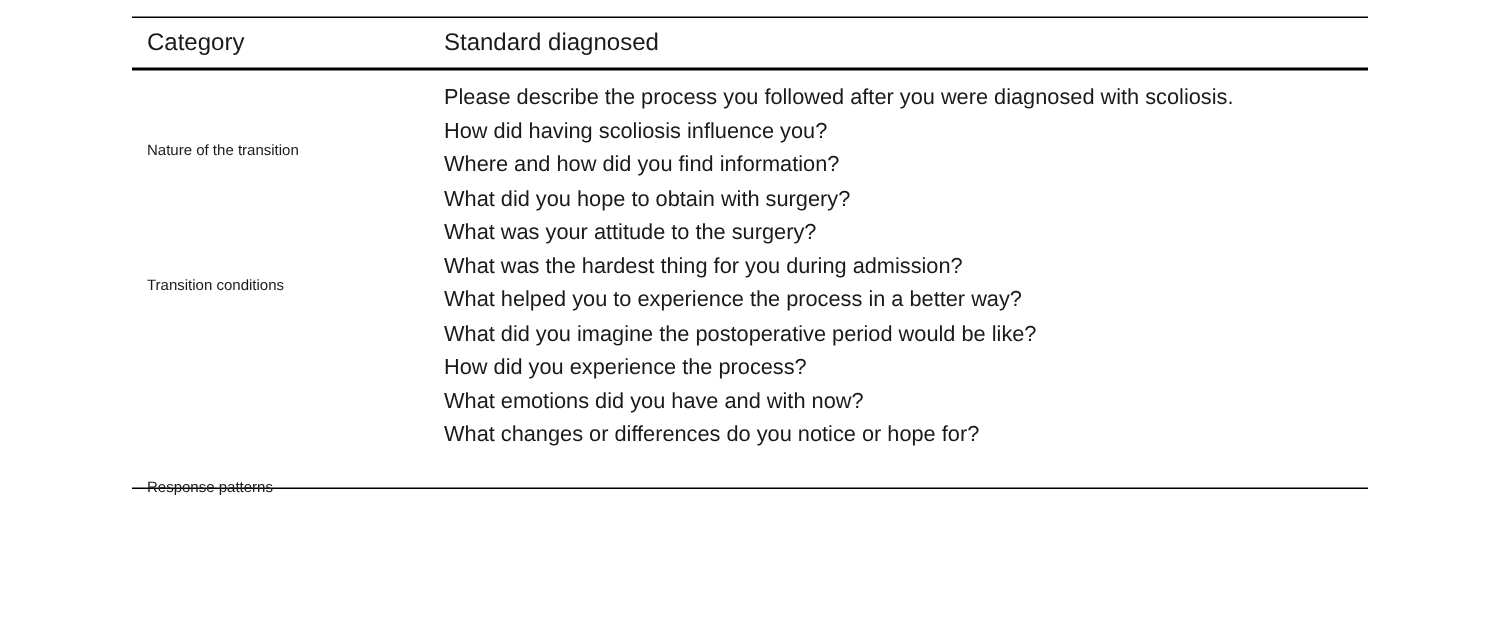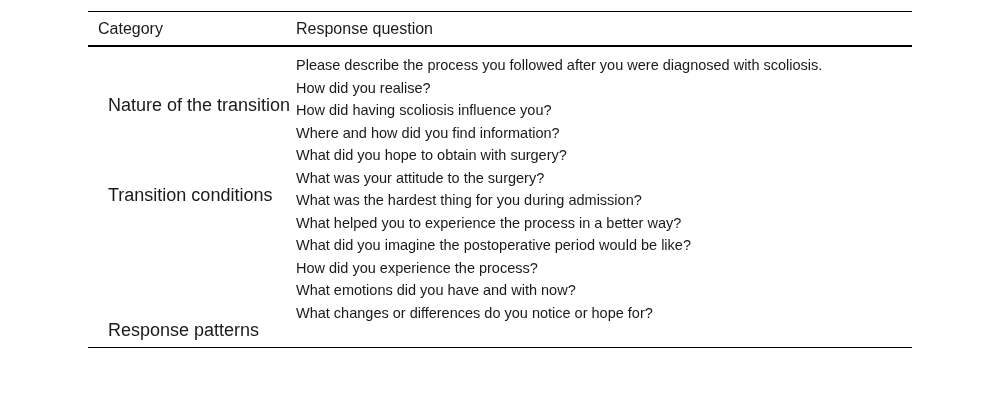--- a/index.html
+++ b/index.html
@@ -66,46 +66,45 @@
     align-items: center;
     font-size: 14.5px;
     line-height: 1;
     white-space: nowrap;
     color: #1a1a1a;
   }
 
   
   .cat-label {
     position: absolute;
-    left: 20px;
+    left: 10px;
     width: 200px;
-    font-size: 18px;
+    font-size: 10px;
     line-height: 1;
     color: #1a1a1a;
     white-space: nowrap;
   }
 </style>
 </head>
 <body>
 
 <div id="table-wrap">
 
   <div class="rule rule-top"></div>
 
   <div class="thead">
     <div class="col-cat">Category</div>
-    <div class="col-q">Response question</div>
+    <div class="col-q">Standard diagnosed</div>
   </div>
 
   <div class="rule rule-header"></div>
 
   <div class="tbody">
     <div class="q-list" id="q-list">
         <div class="q-row">Please describe the process you followed after you were diagnosed with scoliosis.</div>
-        <div class="q-row">How did you realise?</div>
         <div class="q-row">How did having scoliosis influence you?</div>
         <div class="q-row">Where and how did you find information?</div>
         <div class="q-row">What did you hope to obtain with surgery?</div>
         <div class="q-row">What was your attitude to the surgery?</div>
         <div class="q-row">What was the hardest thing for you during admission?</div>
         <div class="q-row">What helped you to experience the process in a better way?</div>
         <div class="q-row">What did you imagine the postoperative period would be like?</div>
         <div class="q-row">How did you experience the process?</div>
         <div class="q-row">What emotions did you have and with now?</div>
         <div class="q-row">What changes or differences do you notice or hope for?</div>

